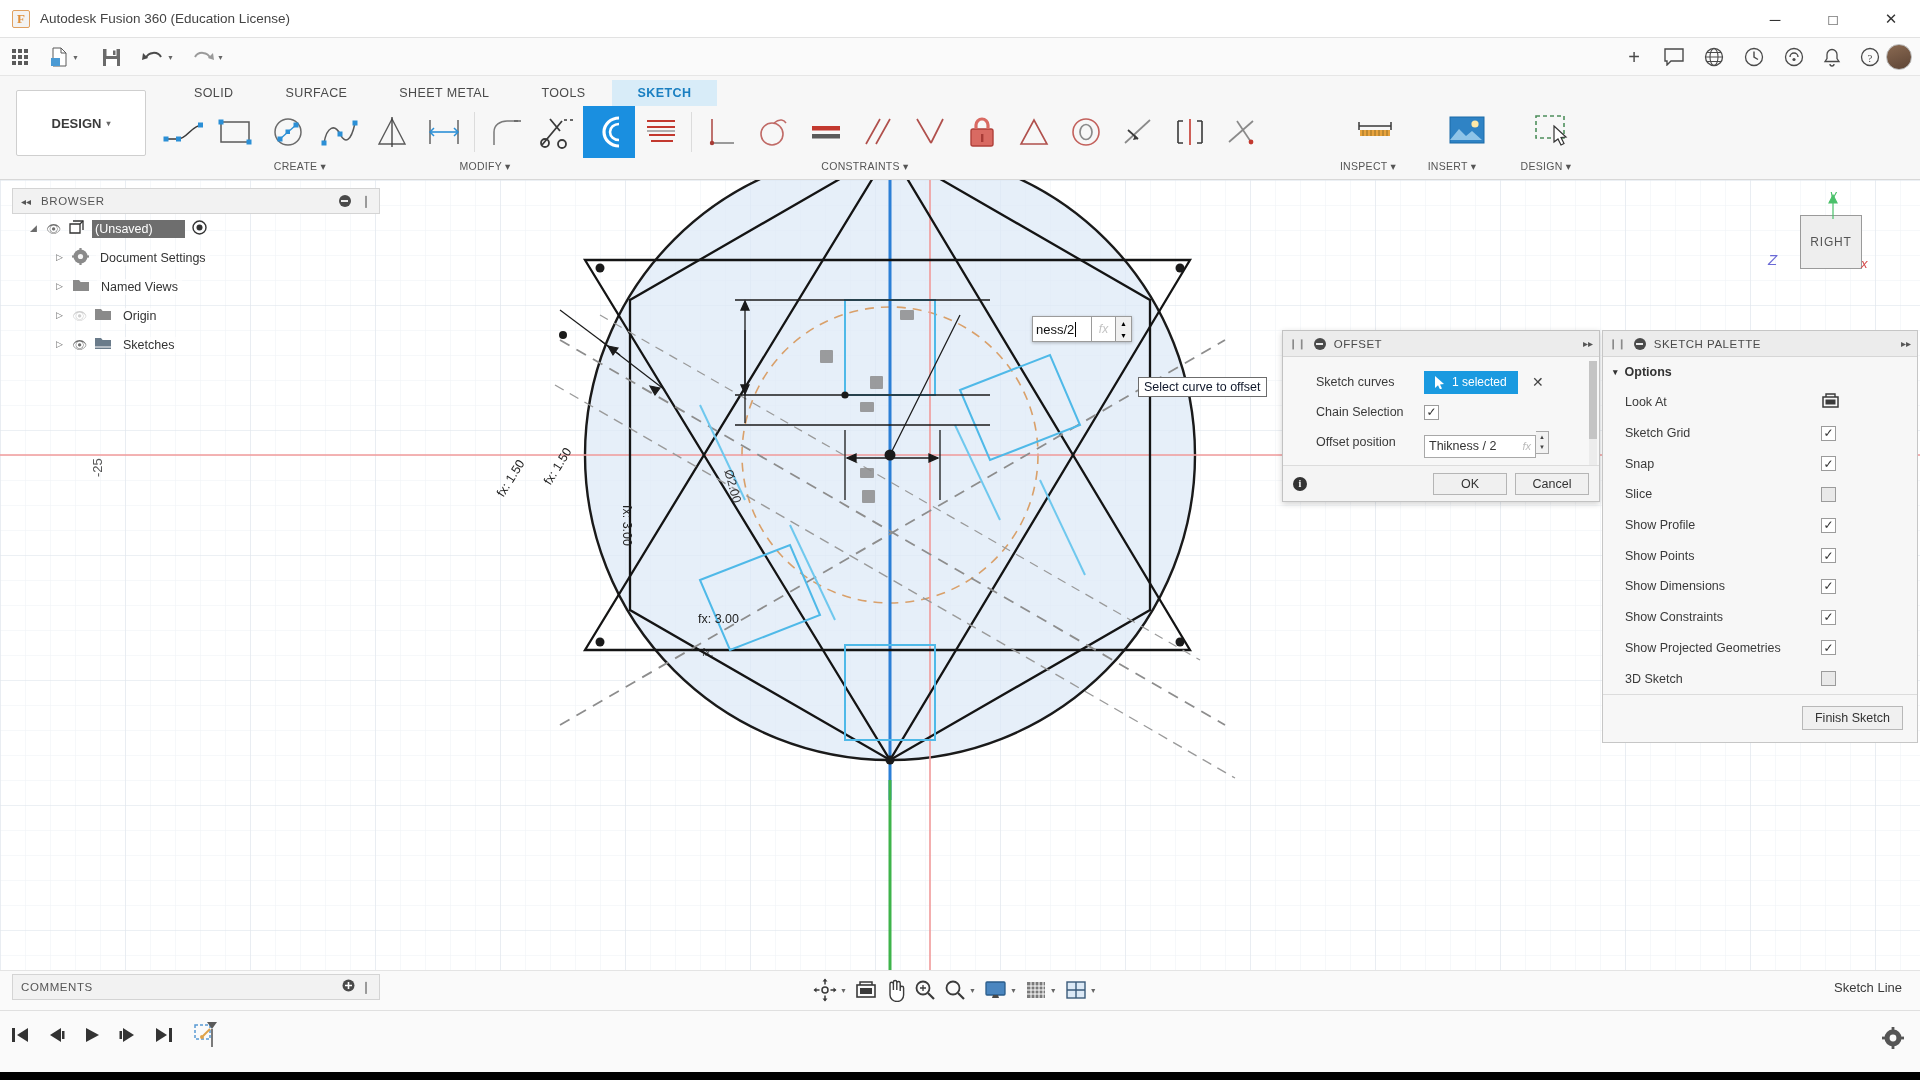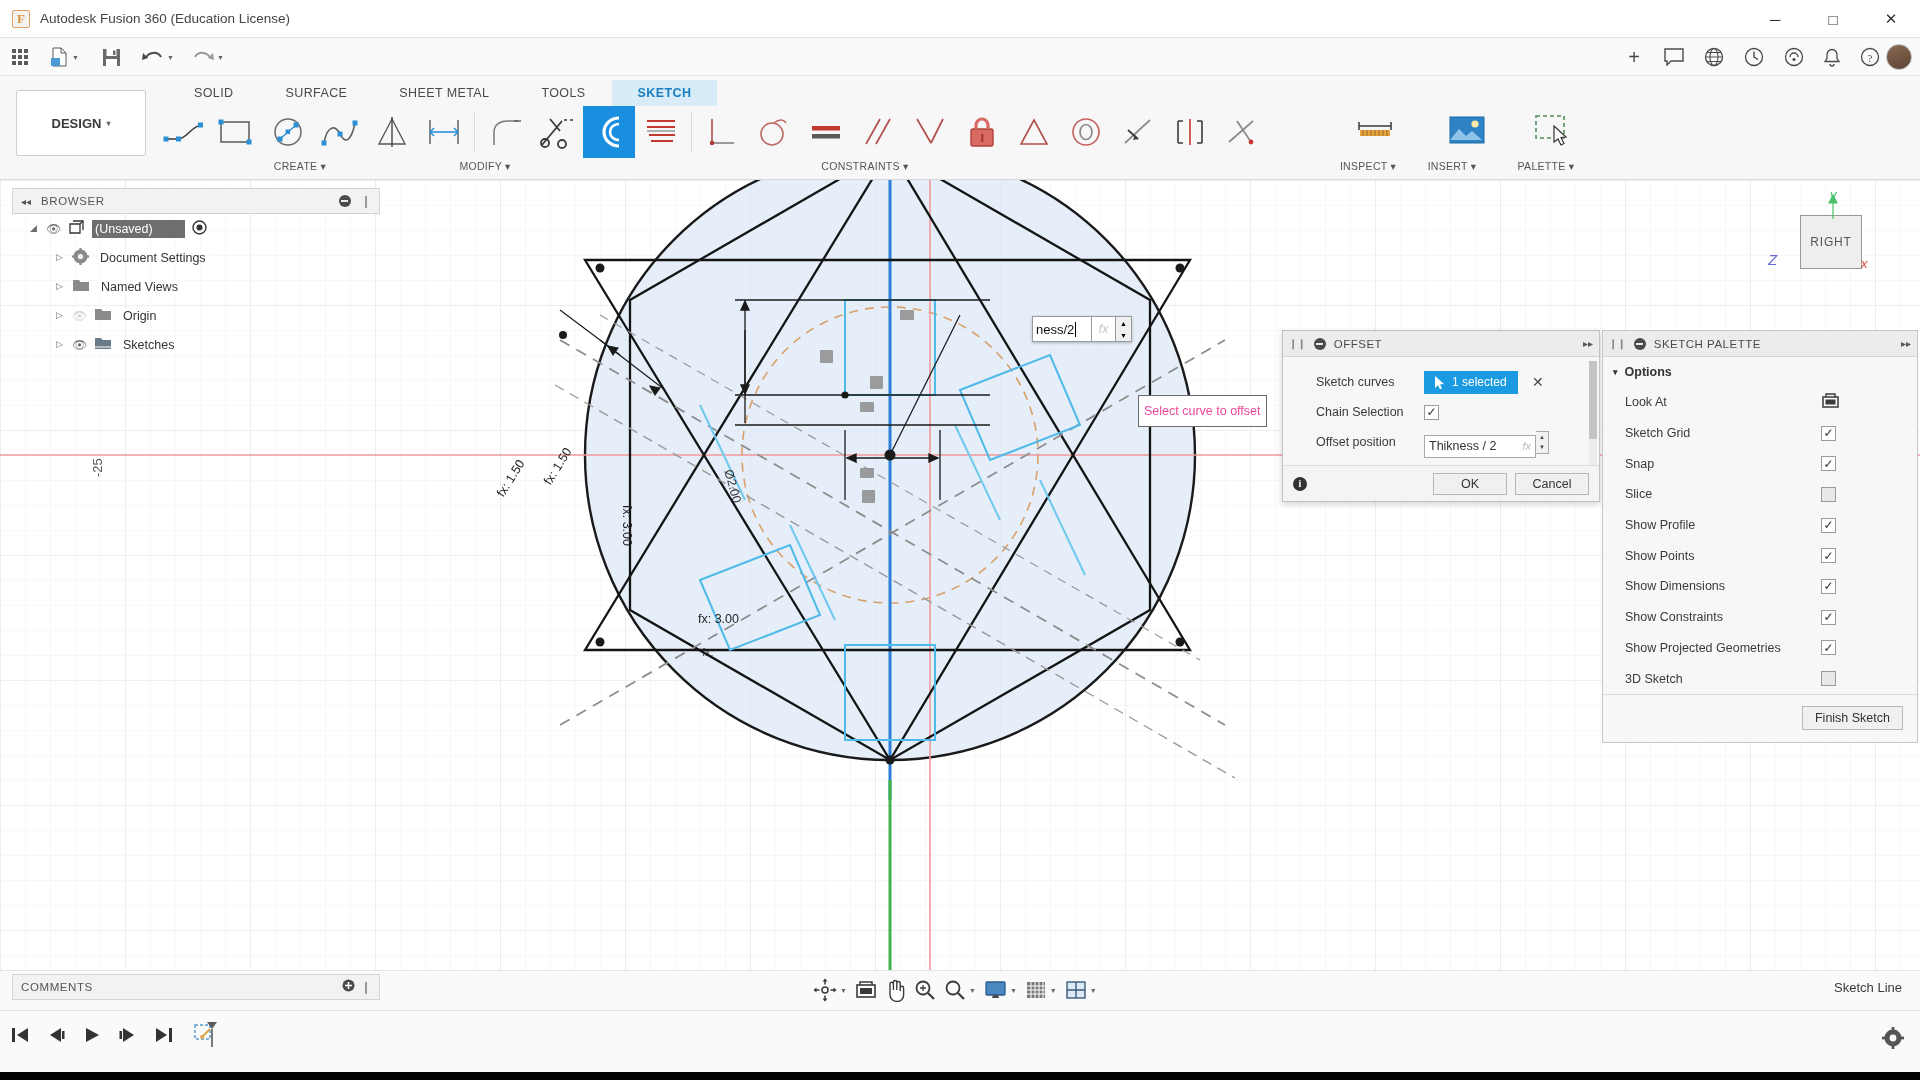--- a/index.html
+++ b/index.html
@@ -222,23 +222,23 @@
   #val-input .cursor { width: 1px; height: 15px; background: #000; margin-left: 1px; }
   #val-input .fx { width: 24px; background: #fff; border: 1px solid #9b9b9b; border-left: none;
     display: flex; align-items: center; justify-content: center; color: #c3c3c3; font-style: italic; font-size: 12px; }
   #val-input .sp {
     width: 16px; background: #f0f0f0; border: 1px solid #9b9b9b; border-left: none;
     display: flex; flex-direction: column; align-items: center; justify-content: space-around; font-size: 7px;
   }
 
   
   #tooltip {
-    position: absolute; left: 1138px; top: 377px; height: 32px; padding: 0 5px;
-    background: #fff; border: 1px solid #6c6c6c; font-size: 12.5px; color: #ec4899;
-    display: flex; align-items: center; margin-top: 18px;
+    position: absolute; left: 1138px; top: 377px; height: 20px; padding: 0 5px;
+    background: #fff; border: 1px solid #6c6c6c; font-size: 12.5px; color: #0f172a;
+    display: flex; align-items: center;
   }
 
   
   #statusbar {
     position: absolute; left: 0; top: 970px; width: 1920px; height: 40px;
     background: #fafafa; border-top: 1px solid #e4e4e4;
   }
   #comments {
     position: absolute; left: 12px; top: 974px; width: 368px; height: 26px;
     background: #f2f2f2; border: 1px solid #d4d4d4; display: flex; align-items: center; padding: 0 8px;
@@ -555,21 +555,21 @@
       </svg>
   </div>
   <div class="grp-label" style="left:1412px;width:80px">INSERT ▾</div>
 
   <div class="rb-big" style="left:1518px">
     <svg width="46" height="34" viewBox="0 0 46 34">
         <rect x="4" y="3" width="28" height="22" fill="none" stroke="#4e8f5c" stroke-width="1.6" stroke-dasharray="4 3"></rect>
         <path d="M22 13l12 11-5 .5 3 6-3 1.5-3-6-4 3z" fill="#fff" stroke="#333" stroke-width="1.2"></path>
       </svg>
   </div>
-  <div class="grp-label" style="left:1500px;width:92px">PALETTE ▾</div>
+  <div class="grp-label" style="left:1500px;width:92px">DESIGN ▾</div>
 
 </div>
 
 <div id="canvas">
   <svg id="grid-svg" width="1920" height="790">
     <defs>
       <pattern id="minor" width="25" height="25" patternUnits="userSpaceOnUse">
         <path d="M25 0H0V25" fill="none" stroke="#eef1f5" stroke-width="1"></path>
       </pattern>
       <pattern id="major" width="125" height="125" patternUnits="userSpaceOnUse">

